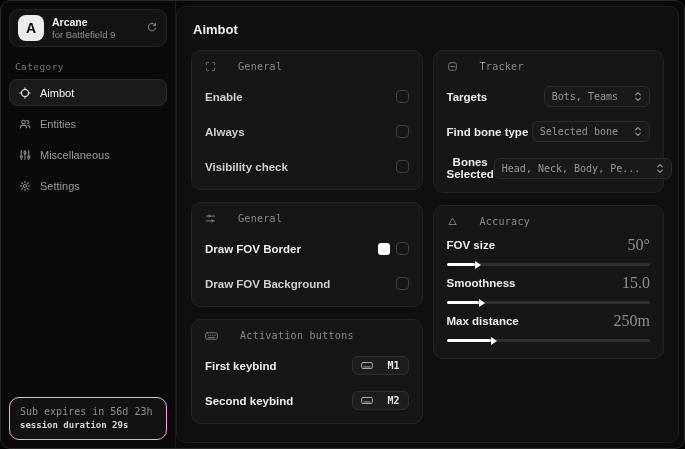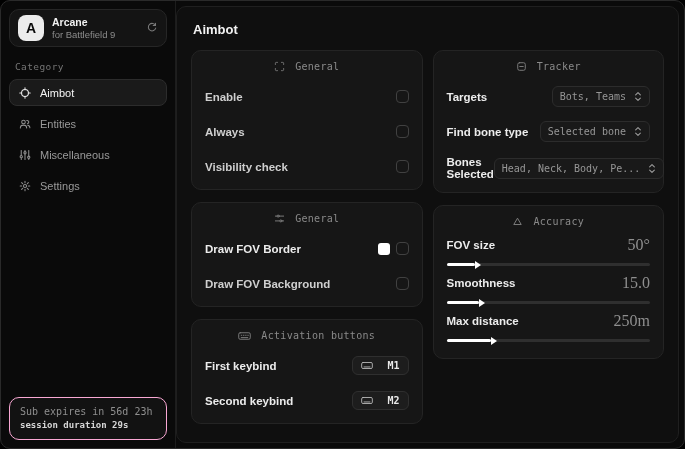--- a/index.html
+++ b/index.html
@@ -21,31 +21,31 @@
   .sidebar-spacer{flex:1;}
   .footer-card{background:#121212;border:1px solid #f9a8d4;border-radius:10px;padding:7px 10px;}
   .footer-line1{color:#8f8f8f;font-family:"DejaVu Sans Mono",monospace;font-size:10px;line-height:14px;}
   .footer-line2{color:#d6d6d6;font-family:"DejaVu Sans Mono",monospace;font-size:9px;font-weight:bold;line-height:13px;}
   
   .main{flex:1;margin:5px 5px 5px 0;background:#0f0f0f;border:1px solid #1f1f1f;border-radius:10px;box-sizing:border-box;padding:13px 14px;overflow:hidden;}
   .page-title{color:#f2f2f2;font-size:13px;font-weight:bold;margin:2px 0 13px 2px;}
   .columns{display:flex;gap:10px;}
   .col{flex:1;display:flex;flex-direction:column;gap:12px;min-width:0;}
   .card{background:#161616;border:1px solid #242424;border-radius:10px;padding:10px 13px 12px 13px;}
-  .card-header{display:flex;align-items:center;gap:10px;color:#8a8a8a;font-family:"DejaVu Sans Mono",monospace;font-size:10px;margin-bottom:9px;letter-spacing:.3px;justify-content:center;}
+  .card-header{display:flex;align-items:center;gap:22px;color:#8a8a8a;font-family:"DejaVu Sans Mono",monospace;font-size:10px;margin-bottom:9px;letter-spacing:.3px;}
   .card-header svg{color:#7e7e7e;}
   .row{display:flex;align-items:center;justify-content:space-between;min-height:21px;margin-top:14px;}
   .row-label{color:#cfcfcf;font-size:11.5px;font-weight:600;}
-  .row-label.bright{color:#ececec;}
+  .row-label.bright{color:#ececec;text-align:center;}
   .row-right{display:flex;align-items:center;gap:6px;}
   .checkbox{width:13px;height:13px;border:1.5px solid #414141;border-radius:4px;background:transparent;box-sizing:border-box;}
   .swatch{width:12px;height:12px;border-radius:3px;}
   .pill{display:flex;align-items:center;gap:14px;background:#1d1d1d;border:1px solid #2f2f2f;border-radius:6px;padding:3px 8px;color:#bdbdbd;}
   .pill .key{color:#e9e9e9;font-family:"DejaVu Sans Mono",monospace;font-size:10px;font-weight:bold;}
-  .dd{display:flex;align-items:center;gap:8px;background:#191919;border:1px solid #2c2c2c;border-radius:6px;padding:4px 7px;}
+  .dd{display:flex;align-items:center;gap:16px;background:#191919;border:1px solid #2c2c2c;border-radius:6px;padding:4px 7px;}
   .dd .dd-value{color:#969696;font-family:"DejaVu Sans Mono",monospace;font-size:10px;white-space:nowrap;}
   .dd svg{color:#9a9a9a;flex:0 0 auto;}
   .slider-group{margin-top:8px;}
   .slider-head{display:flex;align-items:center;justify-content:space-between;}
   .slider-value{color:#8f8f8f;font-family:Liberation Serif, serif;font-size:16px;}
   .track{position:relative;height:3px;background:#2f2f2f;border-radius:2px;margin:9px 0 4px 0;}
   .fill{position:relative;height:3px;background:#ffffff;border-radius:2px;}
   .fill::after{content:'';position:absolute;right:-6px;top:50%;transform:translateY(-50%);
     border-left:6px solid #ffffff;border-top:4px solid transparent;border-bottom:4px solid transparent;}
   svg{display:block;}

